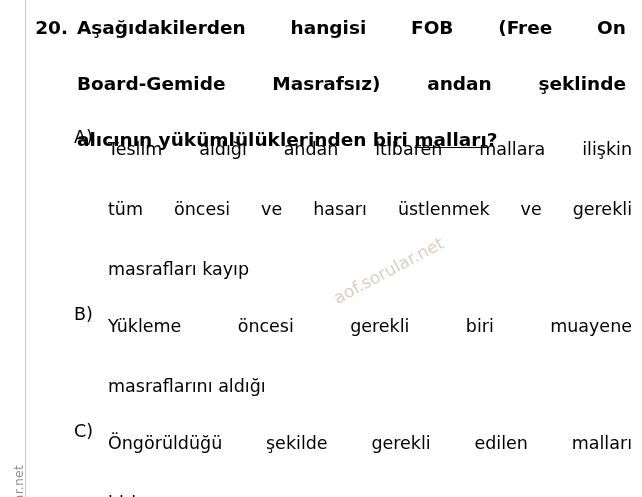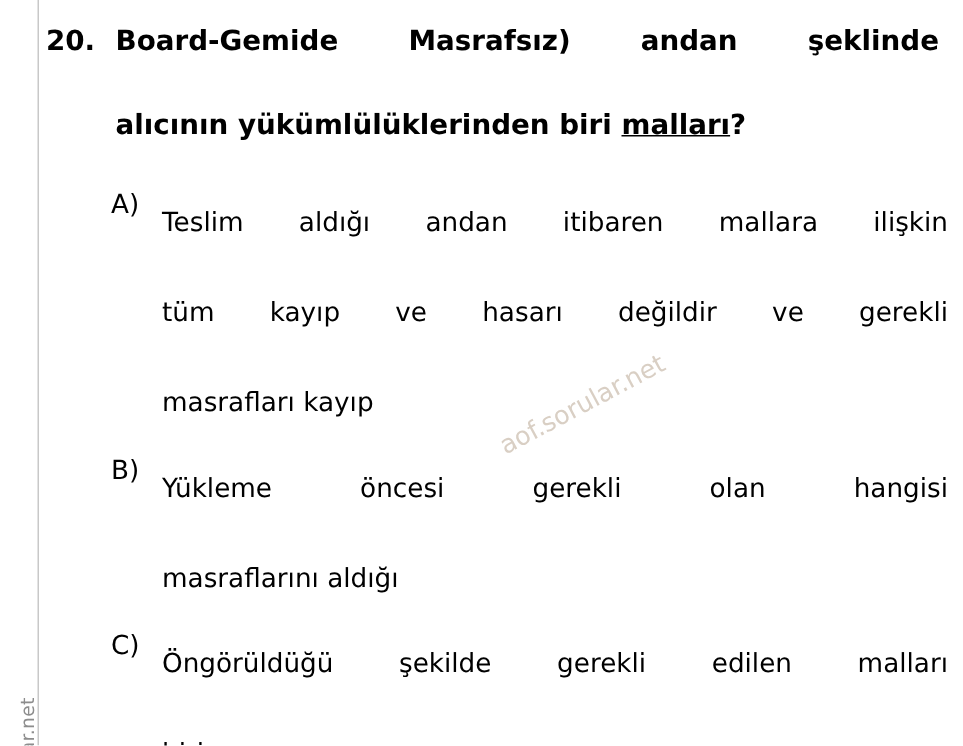--- a/index.html
+++ b/index.html
@@ -73,21 +73,21 @@
   .stem {
     position: absolute;
     left: 0px;
     top: 14px;
     width: 600px;
     display: flex;
   }
   .stem-number {
     flex: 0 0 auto;
     width: 42px;
-    text-align: center;
+    text-align: right;
     font-size: 18.5px;
     font-weight: bold;
     line-height: 28px;
   }
   .stem-text {
     flex: 1 1 auto;
     padding-left: 9px;
     font-size: 18.5px;
     font-weight: bold;
     line-height: 28px;
@@ -152,40 +152,41 @@
     <span class="vtext">aof.sorular.net</span>
   </div>
 
   <div class="center-watermark">aof.sorular.net</div>
 
   <div class="content">
 
     <div class="stem">
       <div class="stem-number">20.</div>
       <div class="stem-text">
+        <span class="line justify">Aşağıdakilerden hangisi FOB (Free On</span>
         <span class="line justify">Board-Gemide Masrafsız) andan şeklinde</span>
         <span class="line"><span>alıcının yükümlülüklerinden biri </span><span class="underline">malları</span><span>?</span></span>
       </div>
     </div>
 
     <div class="options">
 
       <div class="option">
         <div class="option-letter">A)</div>
         <div class="option-text">
           <span class="line justify">Teslim aldığı andan itibaren mallara ilişkin</span>
-          <span class="line justify">tüm kayıp ve hasarı değildir ve gerekli</span>
+          <span class="line justify">tüm öncesi ve hasarı üstlenmek ve gerekli</span>
           <span class="line">masrafları kayıp</span>
         </div>
       </div>
 
       <div class="option">
         <div class="option-letter">B)</div>
         <div class="option-text">
-          <span class="line justify">Yükleme öncesi gerekli olan hangisi</span>
+          <span class="line justify">Yükleme öncesi gerekli biri muayene</span>
           <span class="line">masraflarını aldığı</span>
         </div>
       </div>
 
       <div class="option">
         <div class="option-letter">C)</div>
         <div class="option-text">
           <span class="line justify">Öngörüldüğü şekilde gerekli edilen malları</span>
           <span class="line">biri</span>
         </div>

